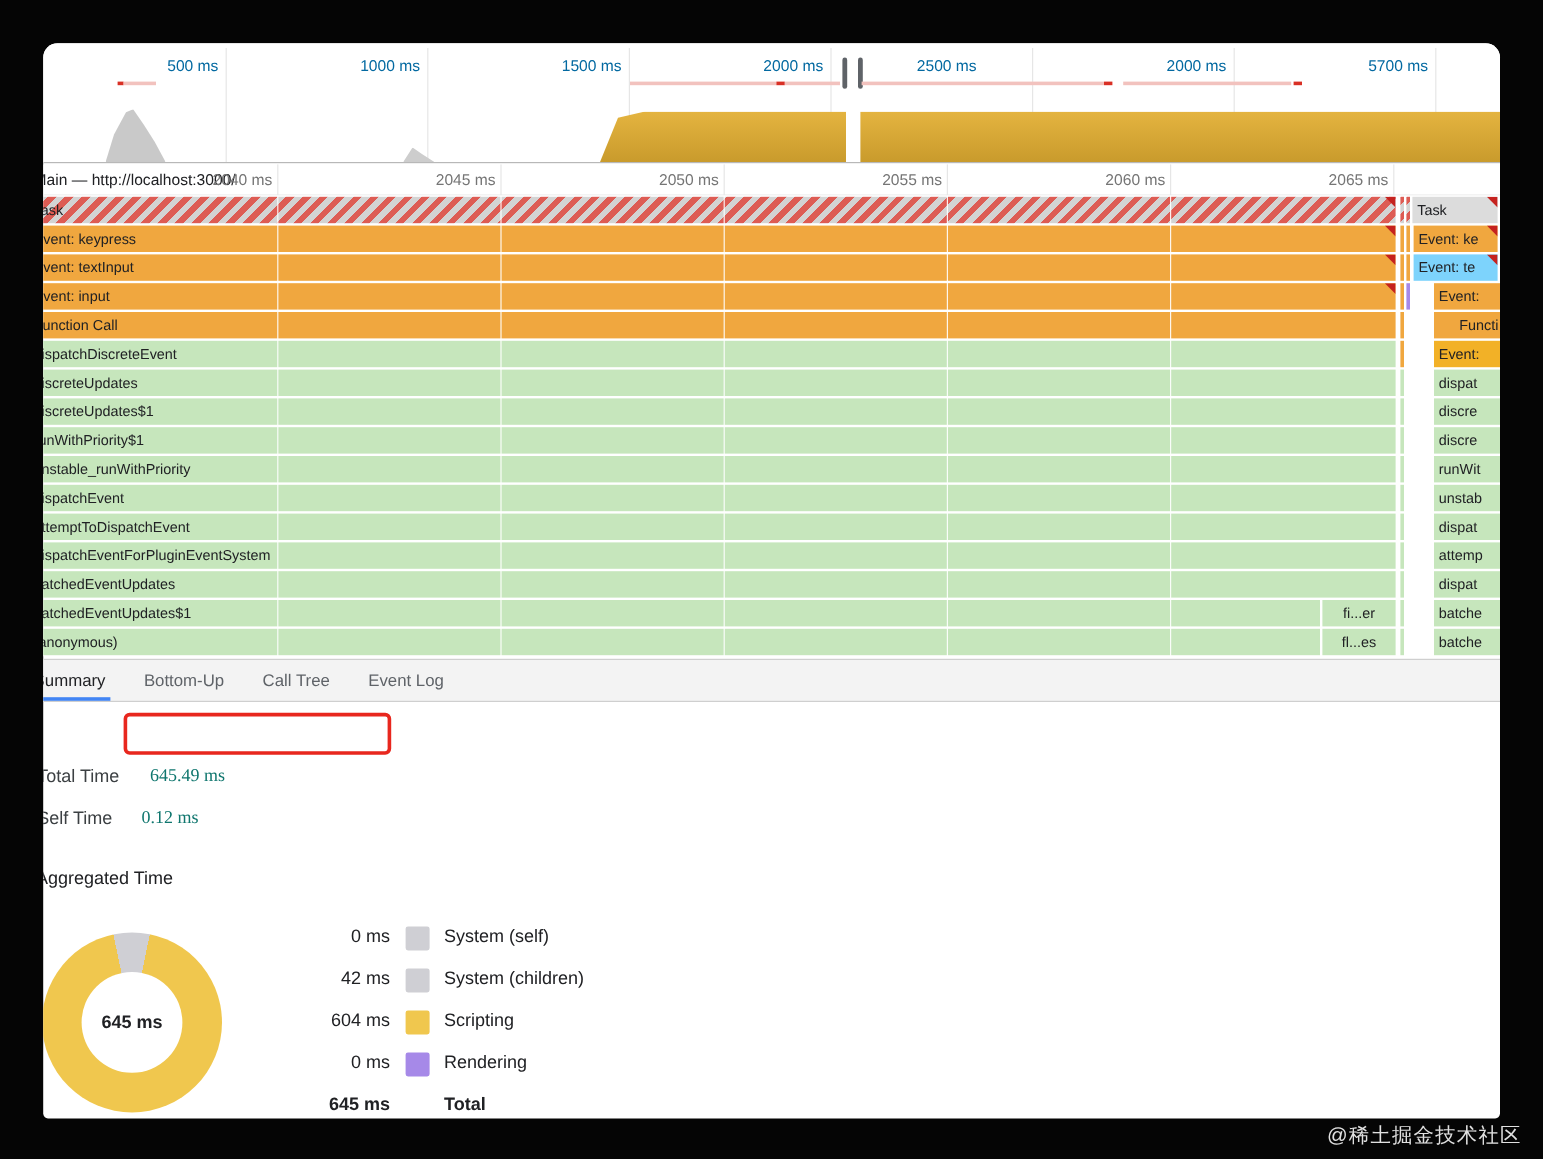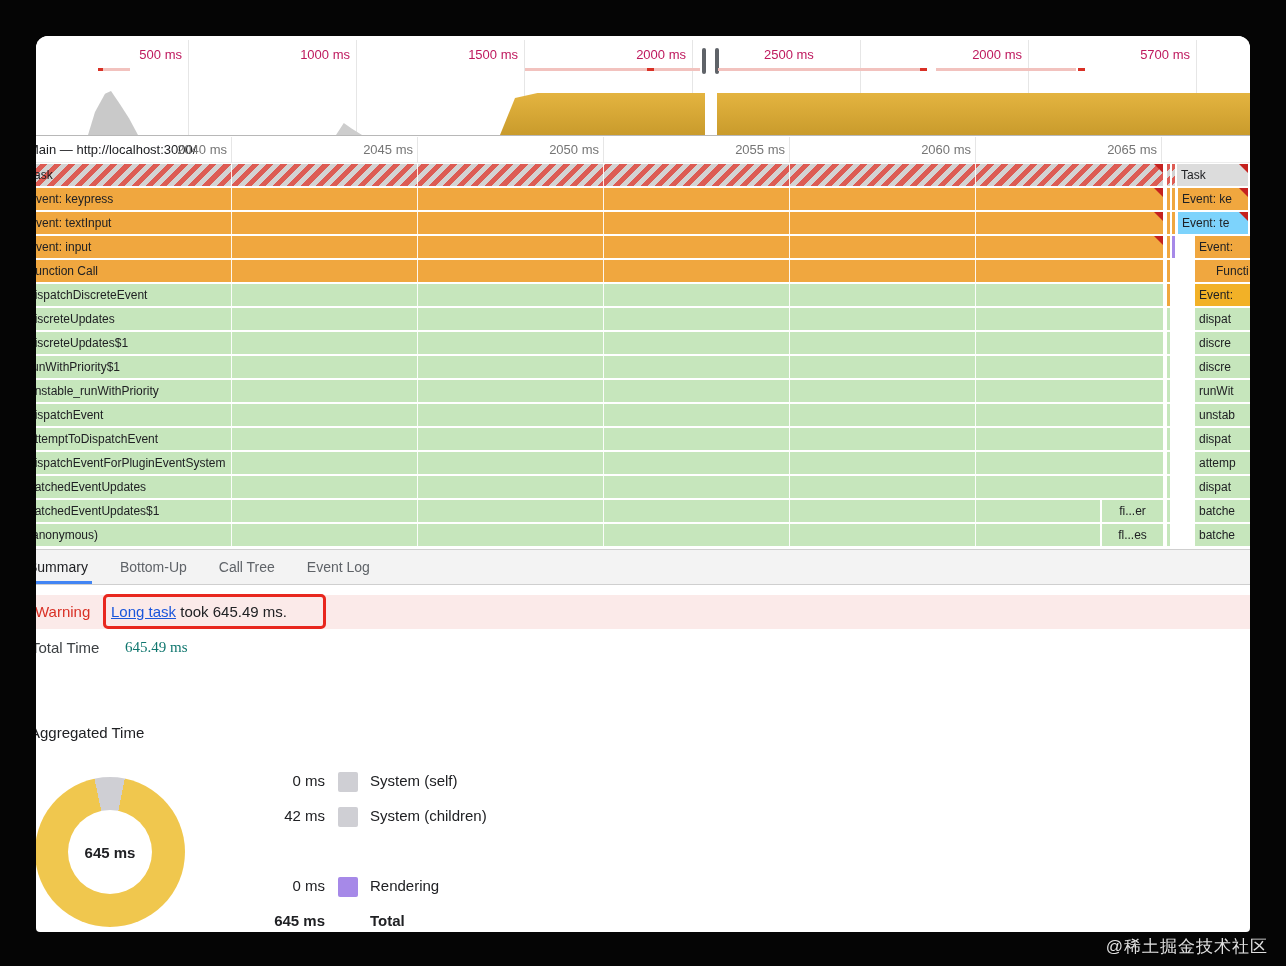--- a/index.html
+++ b/index.html
@@ -10,21 +10,21 @@
     font-family: "Liberation Sans", sans-serif;
   }
   .devtools-window {
     position: absolute; left: 36px; top: 36px; width: 1214px; height: 896px;
     background: #fff; border-radius: 12px 12px 4px 4px; overflow: hidden;
   }
   
   .overview { position: absolute; left: 0; top: 0; width: 1214px; height: 100px;
     background: #fff; border-bottom: 1px solid #B8B8B8; }
   .gridline { position: absolute; width: 1px; background: #E6E6E6; }
-  .tick-label { position: absolute; font-size: 13px; color: #be185d; white-space: nowrap; }
+  .tick-label { position: absolute; font-size: 13px; color: #0369a1; white-space: nowrap; }
   
   .track-header { position: absolute; left: 0; top: 101px; width: 1214px; height: 26px;
     background: #fff; border-bottom: 1px solid #ECECEC; }
   .track-title { position: absolute; left: -8px; top: 5px; font-size: 13px; color: #202124;
     white-space: nowrap; z-index: 1; }
   .ruler-label { position: absolute; top: 5px; width: 90px; text-align: right;
     font-size: 13px; color: #757575; z-index: 2; }
   
   .flame { position: absolute; left: 0; top: 127px; width: 1214px; height: 384px; background: #fff; }
   .bar { position: absolute; height: 22px; font-size: 12px; line-height: 22px;
@@ -189,49 +189,54 @@
       <div class="white-gridline" style="left: 939px;"></div>
     </div>
 
   <div class="tabbar">
     <div class="tab active">Summary</div>
     <div class="tab">Bottom-Up</div>
     <div class="tab">Call Tree</div>
     <div class="tab">Event Log</div>
   </div>
 
-  <div class="warning-strip">
-    <span class="warning-label">Warning</span>
-    <span class="warning-text"><a class="link">Long task</a><span> took 645.49 ms.</span></span>
-  </div>
   <div class="annotation-box"></div>
 
   <div class="detail-row" style="top:603px">
     <span class="dr-label">Total Time</span>
     <span class="dr-value" style="left:89px">645.49 ms</span>
+  </div>
+  <div class="detail-row" style="top:638px">
+    <span class="dr-label">Self Time</span>
+    <span class="dr-value" style="left:82px">0.12 ms</span>
   </div>
 
   <div class="agg-heading">Aggregated Time</div>
 
   <div class="donut" id="donut" style="background: conic-gradient(from -12deg, rgb(207, 207, 212) 0deg, rgb(207, 207, 212) 23.4deg, rgb(240, 199, 78) 23.4deg, rgb(240, 199, 78) 360deg);">
     <div class="donut-hole">
       <span>645 ms</span>
     </div>
   </div>
 
 <div class="legend-row" style="top: 736px;">
       <div class="legend-value">0 ms</div>
       <div class="legend-swatch" style="background: rgb(207, 207, 212);"></div>
       <div class="legend-label">System (self)</div>
     </div>
     <div class="legend-row" style="top: 771px;">
       <div class="legend-value">42 ms</div>
       <div class="legend-swatch" style="background: rgb(207, 207, 212);"></div>
       <div class="legend-label">System (children)</div>
     </div>
+    <div class="legend-row" style="top: 806px;">
+      <div class="legend-value">604 ms</div>
+      <div class="legend-swatch" style="background: rgb(240, 199, 78);"></div>
+      <div class="legend-label">Scripting</div>
+    </div>
     <div class="legend-row" style="top: 841px;">
       <div class="legend-value">0 ms</div>
       <div class="legend-swatch" style="background: rgb(166, 137, 232);"></div>
       <div class="legend-label">Rendering</div>
     </div>
     <div class="legend-row bold" style="top: 876px;">
       <div class="legend-value">645 ms</div>
       <div class="legend-label">Total</div>
     </div>
   </div>

